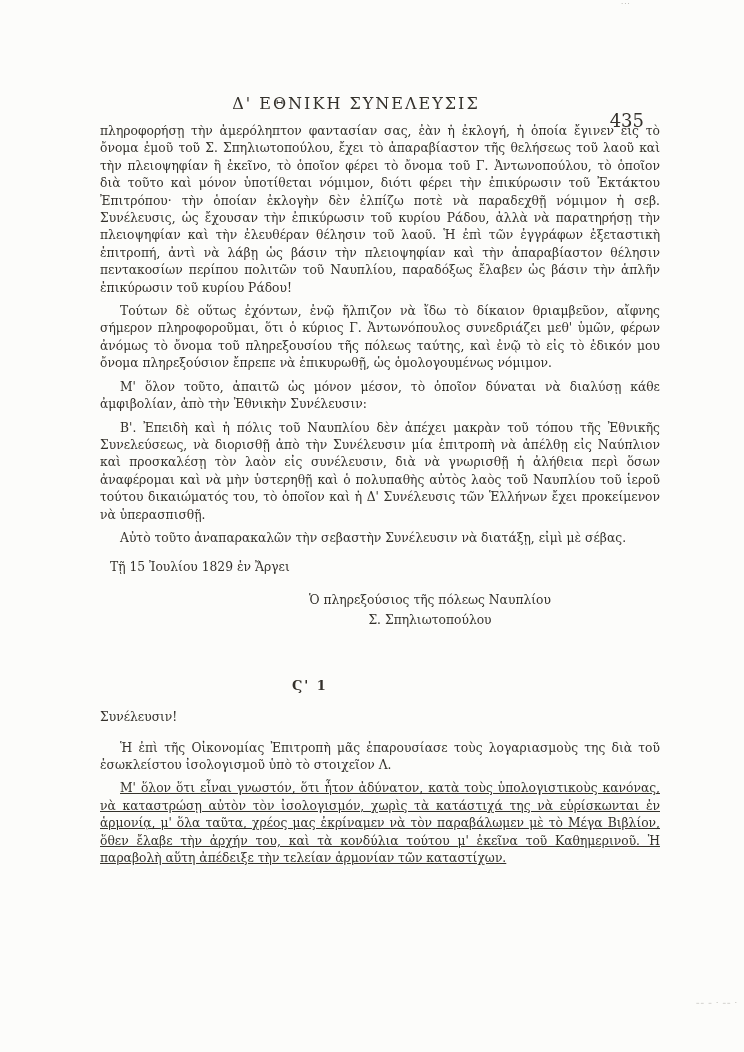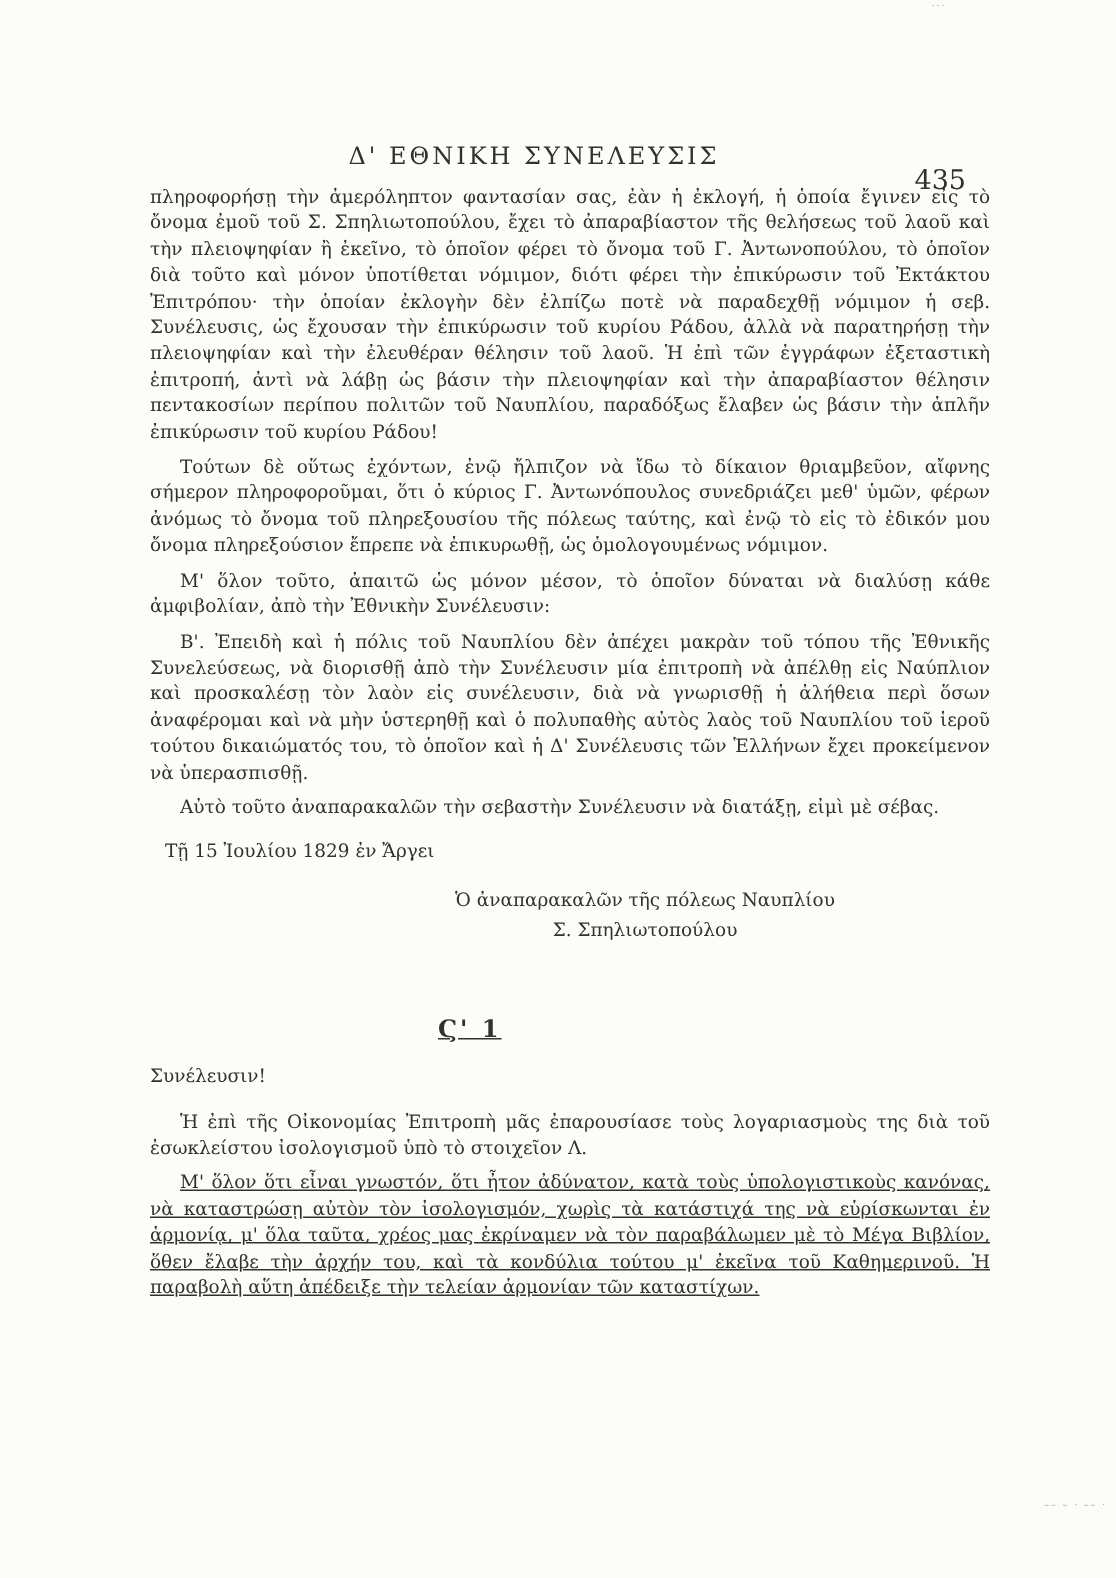--- a/index.html
+++ b/index.html
@@ -61,23 +61,22 @@
   }
   .signature {
     margin: 13px 0 0 170px;
     width: 320px;
     text-align: center;
     line-height: 20px;
   }
   .section-marker {
     margin: 47px 0 0 192px;
     font-weight: 600;
-    font-size: 16px;
+    font-size: 13px;
     letter-spacing: 2px;
-    text-decoration: underline;
   }
   .doc-heading {
     margin-top: 21px;
     text-align: center;
     padding-right: 95px;
   }
   .salutation {
     margin: 15px 0 0 0;
   }
   .report-par {
@@ -124,21 +123,21 @@
     <p class="body-par">Μ' ὅλον τοῦτο, ἀπαιτῶ ὡς μόνον μέσον, τὸ ὁποῖον δύναται νὰ διαλύσῃ κάθε ἀμφιβολίαν, ἀπὸ τὴν Ἐθνικὴν Συνέλευσιν:</p>
 
 
     <p class="body-par">Β'. Ἐπειδὴ καὶ ἡ πόλις τοῦ Ναυπλίου δὲν ἀπέχει μακρὰν τοῦ τόπου τῆς Ἐθνικῆς Συνελεύσεως, νὰ διορισθῇ ἀπὸ τὴν Συνέλευσιν μία ἐπιτροπὴ νὰ ἀπέλθῃ εἰς Ναύπλιον καὶ προσκαλέσῃ τὸν λαὸν εἰς συνέλευσιν, διὰ νὰ γνωρισθῇ ἡ ἀλήθεια περὶ ὅσων ἀναφέρομαι καὶ νὰ μὴν ὑστερηθῇ καὶ ὁ πολυπαθὴς αὐτὸς λαὸς τοῦ Ναυπλίου τοῦ ἱεροῦ τούτου δικαιώματός του, τὸ ὁποῖον καὶ ἡ Δ' Συνέλευσις τῶν Ἑλλήνων ἔχει προκείμενον νὰ ὑπερασπισθῇ.</p>
 
     <p class="body-par">Αὐτὸ τοῦτο ἀναπαρακαλῶν τὴν σεβαστὴν Συνέλευσιν νὰ διατάξῃ, εἰμὶ μὲ σέβας.</p>
 
     <p class="date-line">Τῇ 15 Ἰουλίου 1829 ἐν Ἄργει</p>
 
     <div class="signature">
-      <div>Ὁ ἀναπαρακαλῶν τῆς πόλεως Ναυπλίου</div>
+      <div>Ὁ πληρεξούσιος τῆς πόλεως Ναυπλίου</div>
       <div>Σ. Σπηλιωτοπούλου</div>
     </div>
 
     <div class="section-marker">Ϛ' 1</div>
 
 
     <p class="salutation">Συνέλευσιν!</p>
 
     <p class="body-par report-par">Ἡ ἐπὶ τῆς Οἰκονομίας Ἐπιτροπὴ μᾶς ἐπαρουσίασε τοὺς λογαριασμοὺς της διὰ τοῦ ἐσωκλείστου ἰσολογισμοῦ ὑπὸ τὸ στοιχεῖον Λ.</p>
 

